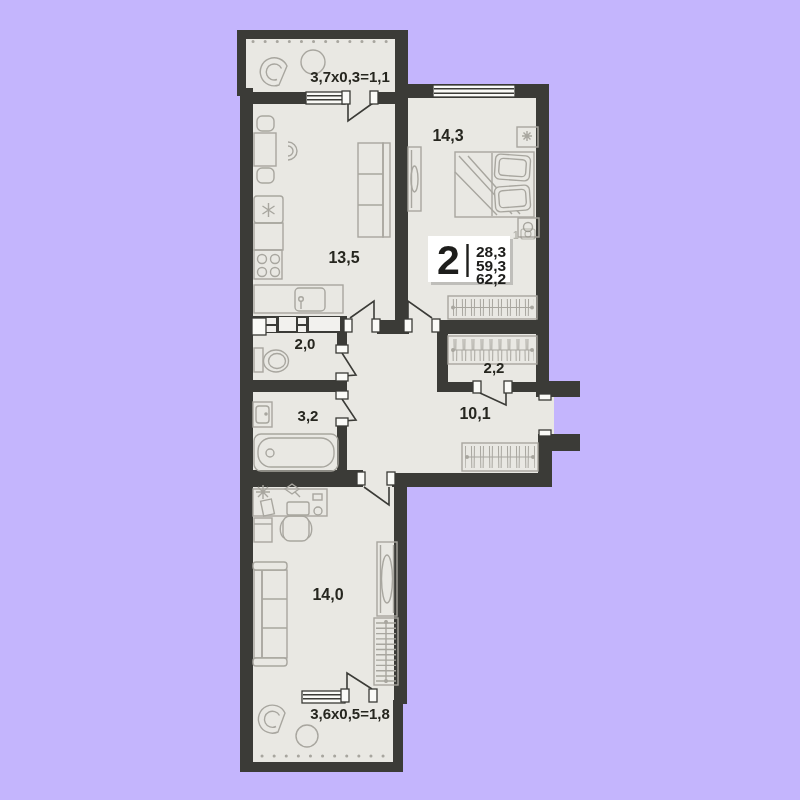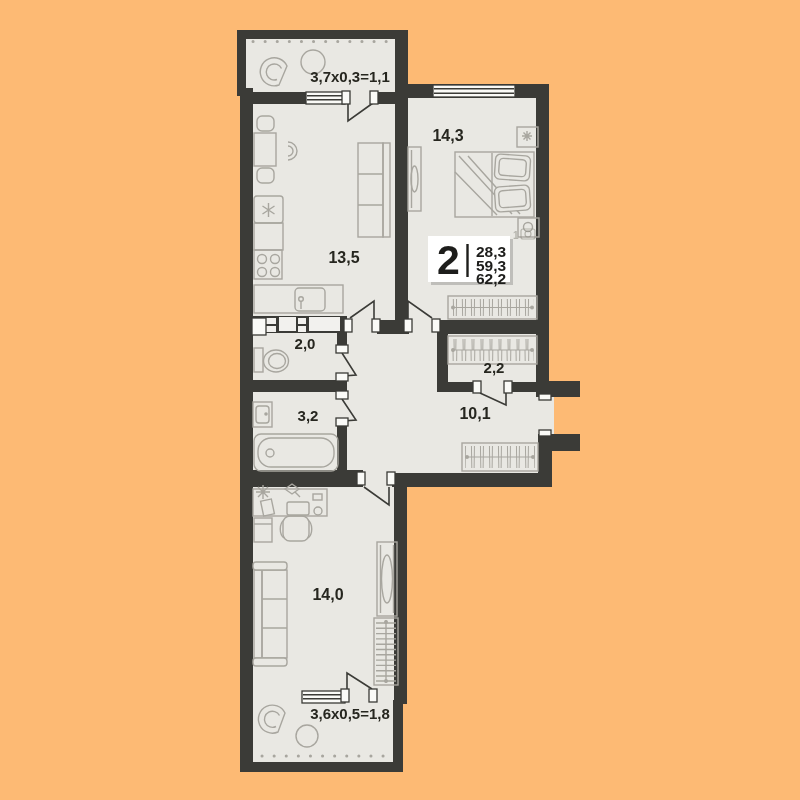--- a/index.html
+++ b/index.html
@@ -1,16 +1,16 @@
 <!DOCTYPE html>
 <html><head>
 <meta charset="utf-8">
 <style>
   html,body{margin:0;padding:0;background:#000;}
-  .stage{position:relative;width:800px;height:800px;background:#fdba74;overflow:hidden;}
+  .stage{position:relative;width:800px;height:800px;background:#c4b5fd;overflow:hidden;}
   svg{display:block;}
   .floor{fill:#e9e8e3;}
   .wall{fill:#3b3b37;}
   .furn{fill:none;stroke:#a8a69f;stroke-width:1.4;}
   .furnf{fill:#e9e8e3;stroke:#a8a69f;stroke-width:1.4;}
   .whitebox{fill:#fafaf7;stroke:#3b3b37;stroke-width:1.3;}
   .slot{fill:#f2f1ee;}
   .door{stroke:#3b3b37;stroke-width:1.6;fill:none;}
   .rail{stroke:#a8a69f;stroke-width:1.2;}
   .dotline{stroke:#a8a69f;stroke-width:3;stroke-dasharray:0.1 12;stroke-linecap:round;fill:none;}

